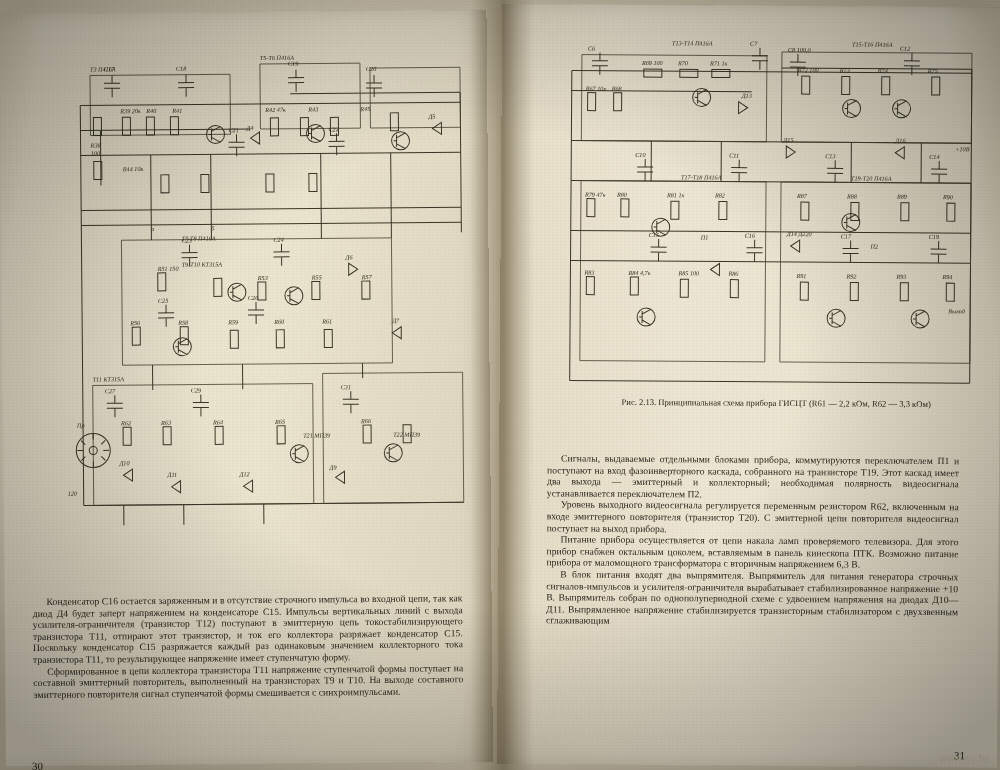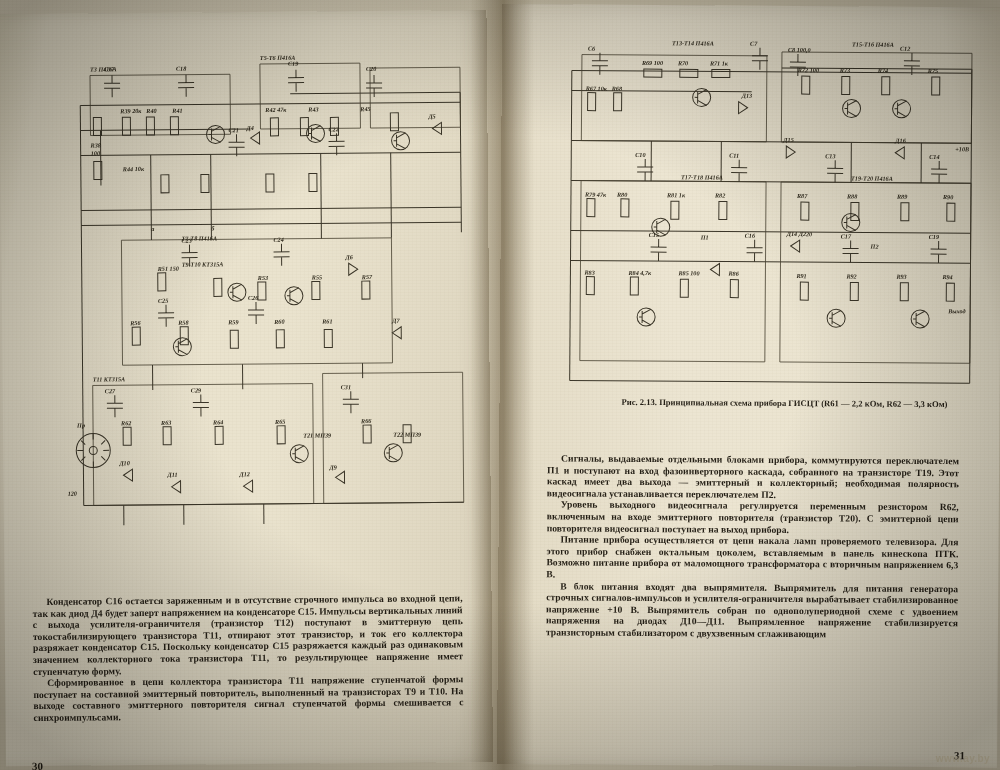--- a/index.html
+++ b/index.html
@@ -11,21 +11,20 @@
   #page{
     position:relative;width:1000px;height:770px;
     background:#141414;
   }
   
   .book{
     position:absolute;left:0;top:0;width:1000px;height:770px;
     background:
       radial-gradient(ellipse 520px 420px at 20% 40%, #e9e2cf 0%, #ded6c0 55%, #cfc6ae 100%),
       #d8d0b8;
-    font-weight: bold;
   }
   .paper{
     position:absolute;
     background:#e6dfc9;
   }
   
   .page-left{
     left:6px;top:10px;width:487px;height:752px;
     background:linear-gradient(100deg,#d9d1b8 0%,#e9e2cd 8%,#eae3ce 55%,#ddd5bf 93%,#cfc6ae 100%);
     box-shadow:inset -16px 0 26px -16px rgba(60,45,20,.55);

